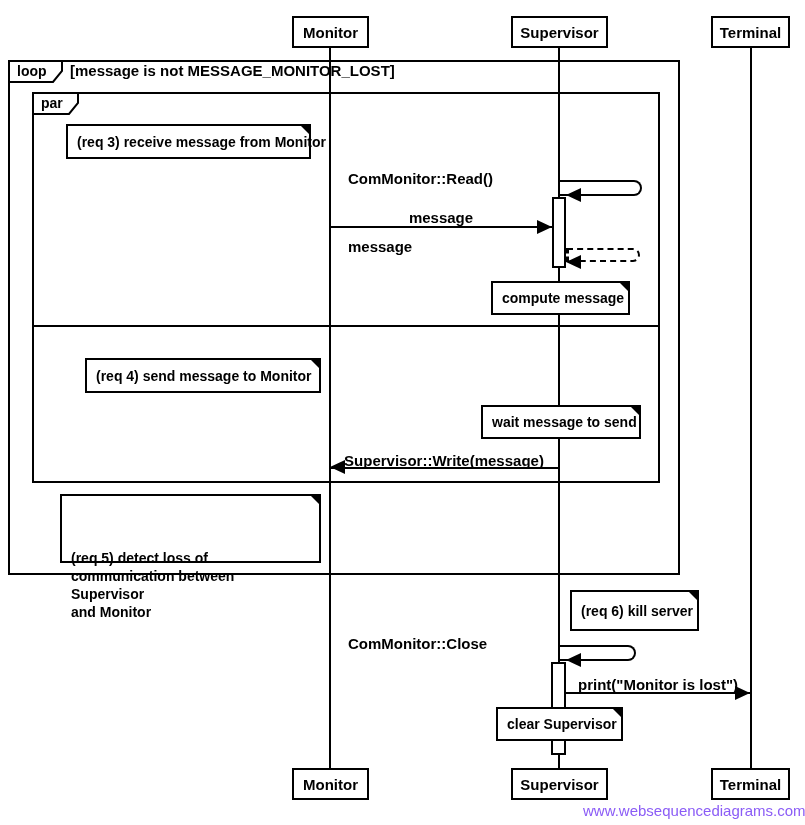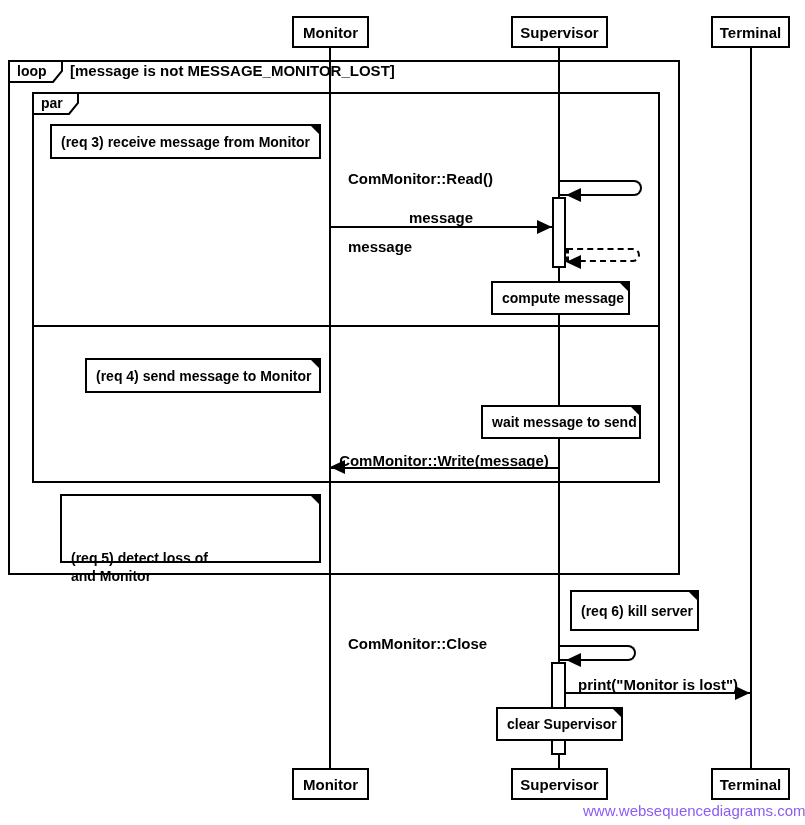--- a/index.html
+++ b/index.html
@@ -84,41 +84,42 @@
 
   <div class="msg-label rightalign" style="left:348px; top:238px; width:200px;">message</div>
   <div class="self-loop dashed" style="left:566px; top:248px; width:74px; height:14px;"></div>
   <div class="arrow left" style="left:566px; top:255px;"></div>
 
   <div class="note" style="left:491px; top:281px; width:139px; height:34px;">
     <span>compute message</span>
     <span class="fold"></span>
   </div>
 
-  <div class="note" style="left:50px; top:124px; width:271px; height:35px;">
+  <div class="note" style="left:66px; top:124px; width:245px; height:35px;">
     <span>(req 3) receive message from Monitor</span>
     <span class="fold"></span>
   </div>
 
   <div class="note" style="left:85px; top:358px; width:236px; height:35px;">
     <span>(req 4) send message to Monitor</span>
     <span class="fold"></span>
   </div>
 
   <div class="note" style="left:481px; top:405px; width:160px; height:34px;">
     <span>wait message to send</span>
     <span class="fold"></span>
   </div>
 
-  <div class="msg-label center" style="left:330px; top:452px; width:228px;">ComMonitor::Write(message)</div>
+  <div class="msg-label center" style="left:330px; top:452px; width:228px;">Supervisor::Write(message)</div>
   <div class="msg-line" style="left:330px; top:467px; width:228px;"></div>
   <div class="arrow left" style="left:330px; top:460px;"></div>
 
   <div class="note multiline" style="left:60px; top:494px; width:261px; height:69px;">
     <span style="display:block;margin-top:48px;">(req 5) detect loss of</span>
+    <span style="display:block;">communication between Supervisor</span>
     <span style="display:block;">and Monitor</span>
     <span class="fold"></span>
   </div>
 
   <div class="note" style="left:570px; top:590px; width:129px; height:41px;">
     <span>(req 6) kill server</span>
     <span class="fold"></span>
   </div>
 
   <div class="msg-label rightalign" style="left:348px; top:635px; width:200px;">ComMonitor::Close</div>

